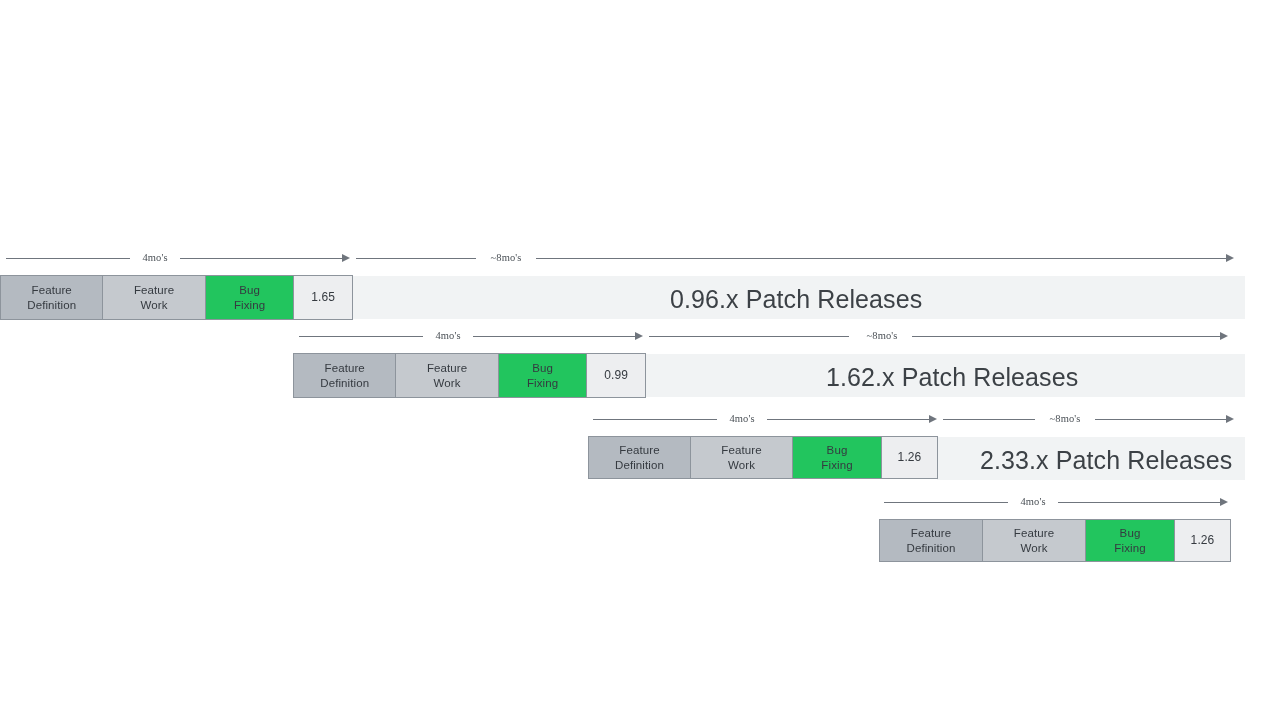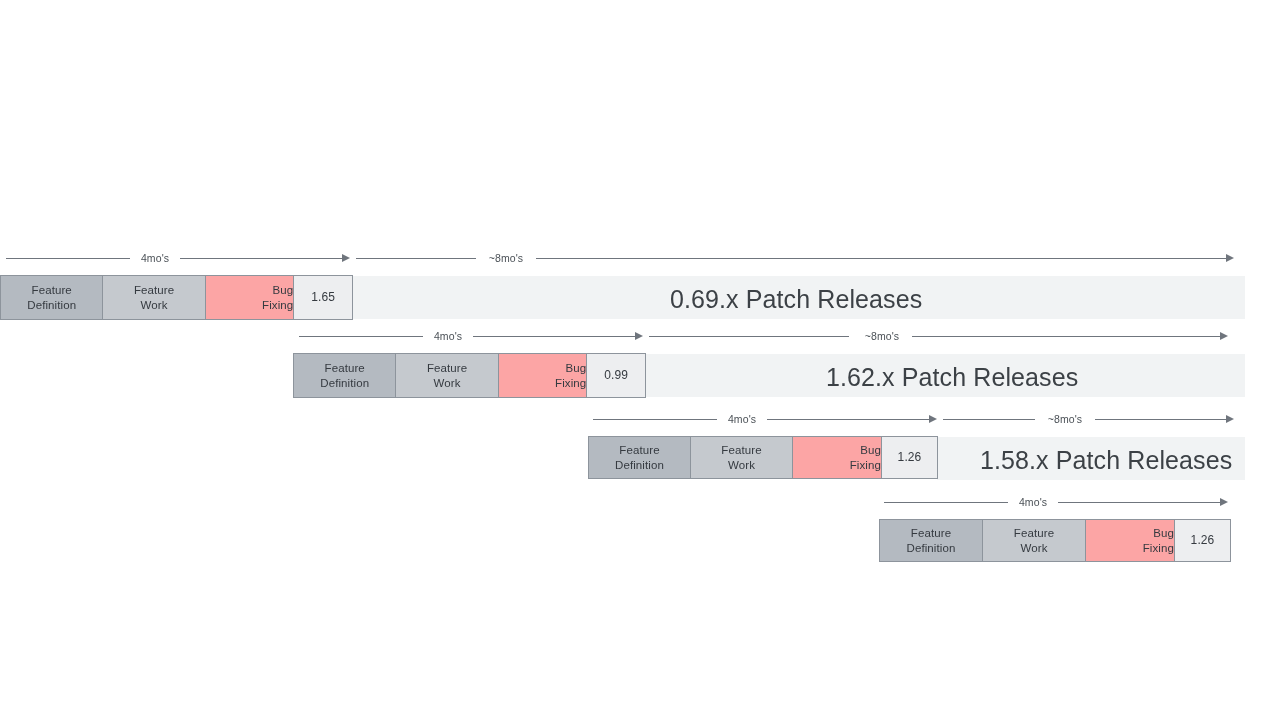--- a/index.html
+++ b/index.html
@@ -66,28 +66,29 @@
     border-right: 1px solid #8d949c;
     font-size: 11.5px;
     line-height: 14.5px;
     color: #353a40;
     text-align: center;
     letter-spacing: 0.1px;
   }
   .phase-box:last-child { border-right: none; }
   .phase-box.def      { background: #b4bac1; }
   .phase-box.work     { background: #c5c9ce; }
-  .phase-box.bug      { background: #fca5a5; align-items: flex-end; }
+  .phase-box.bug      { background: #22c55e; }
   .phase-box.version  { background: #edeef0; font-size: 12px; }
   .phase-box span { display: block; }
 
   
   .arrow-track {
     position: absolute;
     height: 16px;
+    font-family: Liberation Serif, serif;
   }
   .arrow-seg {
     position: absolute;
     top: 8px;
     height: 1px;
     background: #6f757d;
   }
   .arrow-head {
     position: absolute;
     top: 4px;
@@ -109,21 +110,21 @@
   }
 </style>
 </head>
 <body>
 
 <div id="canvas">
 
   <div class="release-row">
 
     <div class="patch-band" style="left:352px; top:276px; width:893px; height:43px;"></div>
-    <div class="patch-band-label" style="left:670px; top:285px;">0.69.x Patch Releases</div>
+    <div class="patch-band-label" style="left:670px; top:285px;">0.96.x Patch Releases</div>
 
     <div class="arrow-track" style="left:6px; top:250px; width:346px;">
       <div class="arrow-seg" style="left:0px; width:124px;"></div>
       <div class="arrow-seg" style="left:174px; width:164px;"></div>
       <div class="arrow-head" style="left:336px;"></div>
       <div class="arrow-label" style="left:124px; width:50px;">4mo's</div>
     </div>
 
     <div class="arrow-track" style="left:356px; top:250px; width:880px;">
       <div class="arrow-seg" style="left:0px; width:120px;"></div>
@@ -185,21 +186,21 @@
       </div>
       <div class="phase-box version" style="width:58px;">
         <span>0.99</span>
       </div>
     </div>
   </div>
 
   <div class="release-row">
 
     <div class="patch-band" style="left:937px; top:437px; width:308px; height:43px;"></div>
-    <div class="patch-band-label" style="left:980px; top:446px;">1.58.x Patch Releases</div>
+    <div class="patch-band-label" style="left:980px; top:446px;">2.33.x Patch Releases</div>
 
     <div class="arrow-track" style="left:593px; top:411px; width:346px;">
       <div class="arrow-seg" style="left:0px; width:124px;"></div>
       <div class="arrow-seg" style="left:174px; width:164px;"></div>
       <div class="arrow-head" style="left:336px;"></div>
       <div class="arrow-label" style="left:124px; width:50px;">4mo's</div>
     </div>
 
     <div class="arrow-track" style="left:943px; top:411px; width:293px;">
       <div class="arrow-seg" style="left:0px; width:92px;"></div>

